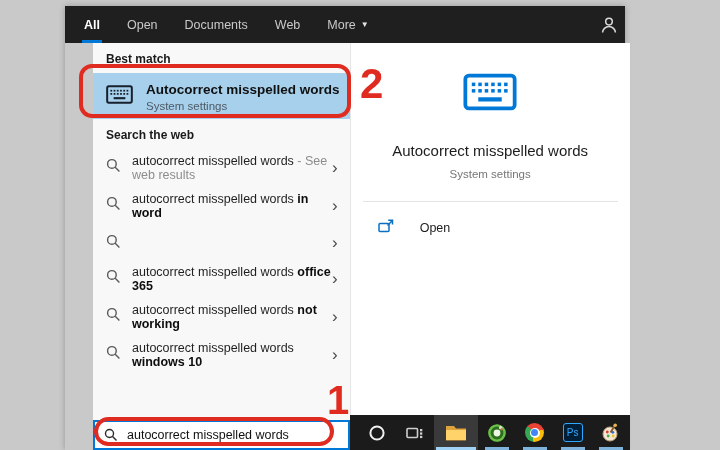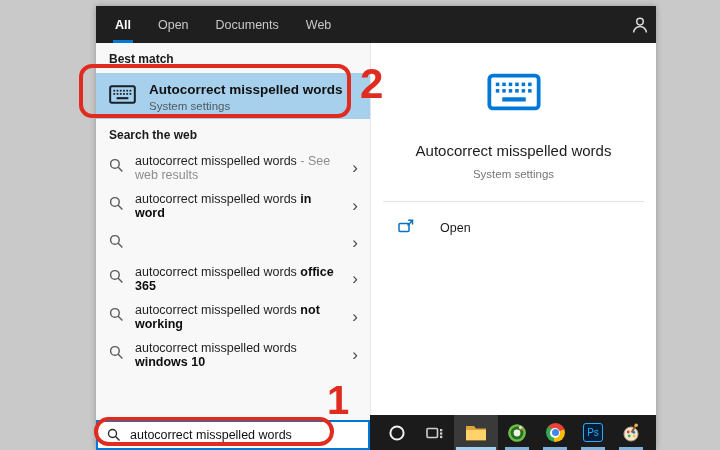--- a/index.html
+++ b/index.html
@@ -1,34 +1,34 @@
 <!DOCTYPE html>
 <html><head>
 <meta charset="utf-8">
 <style>
   * { margin:0; padding:0; box-sizing:border-box; }
   body { font-family:"Liberation Sans", sans-serif; background:#c9c9c9; }
 
   .page { position:relative; width:720px; height:450px; background:#c9c9c9; overflow:hidden; }
 
-  .window { position:absolute; left:96px; top:6px; width:560px; height:444px;
+  .window { position:absolute; left:65px; top:6px; width:560px; height:444px;
             box-shadow:0 0 6px rgba(0,0,0,.25); }
 
   
   .topbar { height:37px; background:#1f1f1f; display:flex; align-items:stretch; position:relative; }
   .tabs { display:flex; align-items:stretch; padding-left:19px; gap:27px; }
   .tab { position:relative; display:flex; align-items:center; color:#c9c9c9; font-size:12.5px; cursor:default; }
   .tab .caret { font-size:8px; margin-left:5px; color:#e6e6e6; }
   .tab.active { color:#fff; font-weight:bold; }
   .tab.active::after { content:""; position:absolute; left:-2px; right:-2px; bottom:0; height:3px; background:#0078d7; }
   .account { position:absolute; right:6px; top:9px; width:20px; height:20px; }
 
   
   .content { display:flex; height:407px; }
-  .left-col { width:274px; background:#f8f8f8; display:flex; flex-direction:column; }
+  .left-col { width:274px; background:#f8f8f8; display:flex; flex-direction:column;margin-left:28px; }
   .right-col { width:286px; display:flex; flex-direction:column; }
 
   
   .section-label { font-size:12px; font-weight:bold; color:#1a1a1a; padding:9px 0 7px 13px; }
   .best-match-item { height:46px; background:#a7d0ec; display:flex; align-items:center; padding-left:13px; gap:13px; }
   .bm-kbd { color:#17202b; flex:0 0 auto; }
   .bm-title { font-size:13.5px; font-weight:bold; color:#101010; line-height:17px; }
   .bm-sub { font-size:11.5px; color:#4f5a63; margin-top:2px; }
 
   .web-list { }
@@ -101,20 +101,24 @@
   <div class="tab">
     <span class="tab-label">Documents</span>
 
   </div>
 
   <div class="tab">
     <span class="tab-label">Web</span>
 
   </div>
 
+  <div class="tab">
+    <span class="tab-label">More</span>
+    <span class="caret" style="display: inline-block;">▼</span>
+  </div>
 </nav>
       <span class="account">
         <svg viewBox="0 0 20 20" width="20" height="20">
           <circle cx="10" cy="6.6" r="3.3" fill="none" stroke="#d9d9d9" stroke-width="1.5"></circle>
           <path d="M3.6,17.6 a6.4,6 0 0 1 12.8,0" fill="none" stroke="#d9d9d9" stroke-width="1.5"></path>
         </svg>
       </span>
     </div>
 
     <div class="content">

